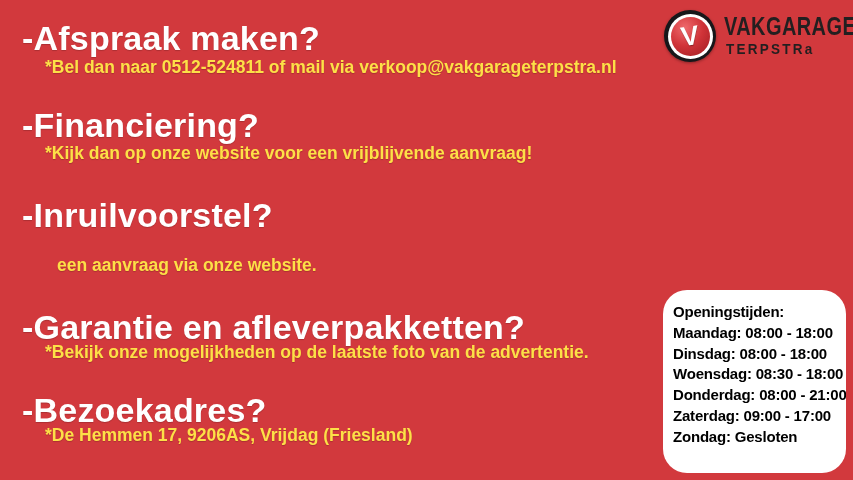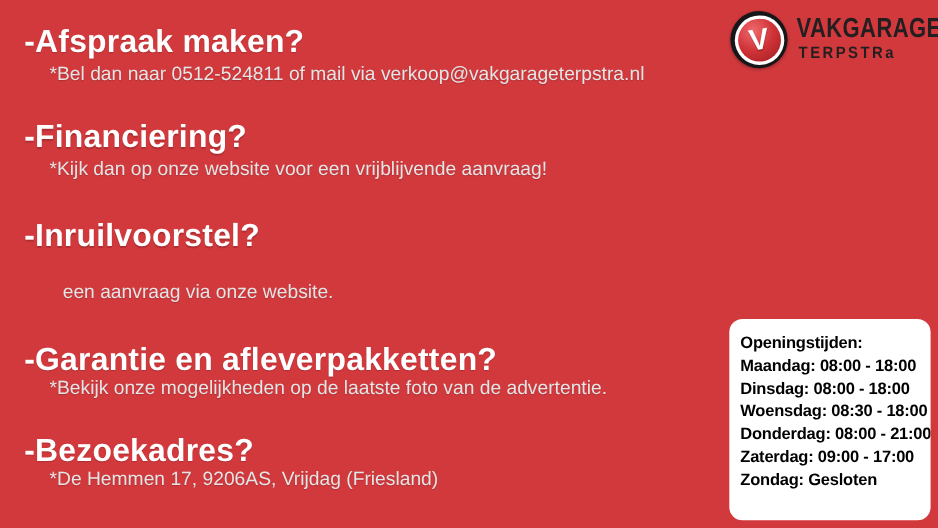--- a/index.html
+++ b/index.html
@@ -4,26 +4,26 @@
 <style>
   html,body{margin:0;padding:0;background:#333;}
   .canvas{
     position:relative;width:853px;height:480px;overflow:hidden;
     background:#d2393d;
     font-family:"Liberation Sans", sans-serif;
   }
   
   .heading{
     position:absolute;left:22px;margin:0;color:#ffffff;
-    font-size:29px;font-weight:bold;line-height:34px;letter-spacing:.2px;
+    font-size:34px;font-weight:bold;line-height:34px;letter-spacing:.2px;
     text-shadow:0 1px 1px rgba(0,0,0,.18);white-space:nowrap;
   }
   .sub{
-    position:absolute;left:45px;margin:0;color:#e5e5e5;
-    font-size:17.5px;font-weight:normal;line-height:23px;
+    position:absolute;left:45px;margin:0;color:#fde047;
+    font-size:17.5px;font-weight:bold;line-height:23px;
     text-shadow:0 1px 1px rgba(0,0,0,.18);white-space:nowrap;
   }
   .h-afspraak{top:21px}      .l-afspraak{top:56px}
   .h-financiering{top:108px} .l-financiering{top:142px}
   .h-inruil{top:198px}       .l-inruil-1{top:229px} .l-inruil-2{top:254px;left:57px}
   .h-garantie{top:310px}     .l-garantie{top:341px}
   .h-bezoek{top:393px}       .l-bezoek{top:424px}
 
   
   .logo{position:absolute;top:10px;left:664px;display:flex;align-items:flex-start;}
@@ -42,21 +42,21 @@
   .brand{margin-left:8px;padding-top:4px;}
   .brand-name{color:#231f20;font-size:25px;font-weight:bold;line-height:25px;
     letter-spacing:.5px;transform:scaleX(.8);transform-origin:left center;white-space:nowrap;}
   .brand-sub{color:#231f20;font-size:15px;font-weight:bold;line-height:16px;
     letter-spacing:2.5px;margin:2px 0 0 2px;transform:scaleX(.9);transform-origin:left center;
     white-space:nowrap;}
 
   
   .hours{
     position:absolute;left:663px;top:290px;width:183px;height:183px;
-    background:#ffffff;border-radius:12px;box-sizing:border-box;
+    background:#ffffff;border-radius:24px;box-sizing:border-box;
     padding:12px 5px 0 10px;color:#000000;
     font-size:15px;font-weight:bold;line-height:20.8px;
     white-space:nowrap;overflow:hidden;
   }
   .hours-row{letter-spacing:-.2px;}
 </style>
 </head>
 <body>
 
 <div class="canvas">

